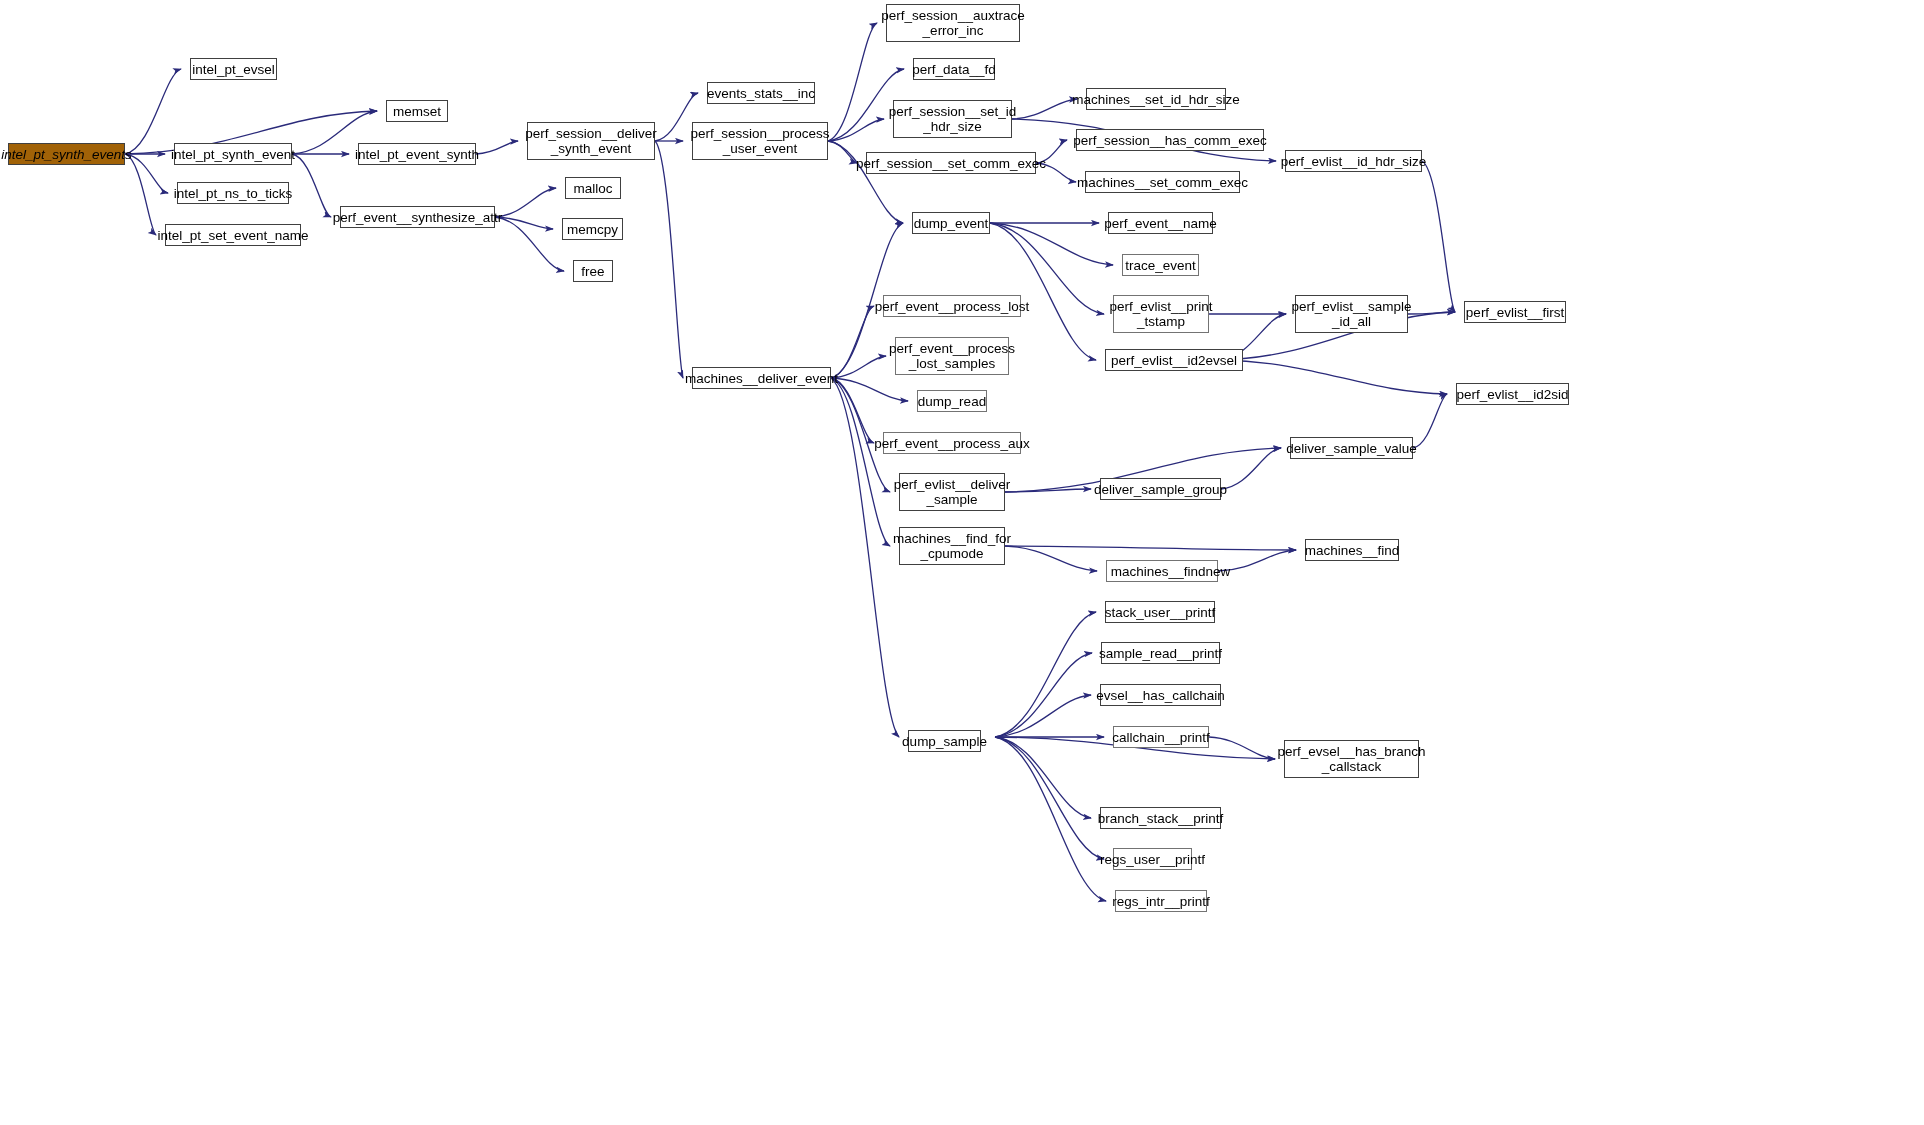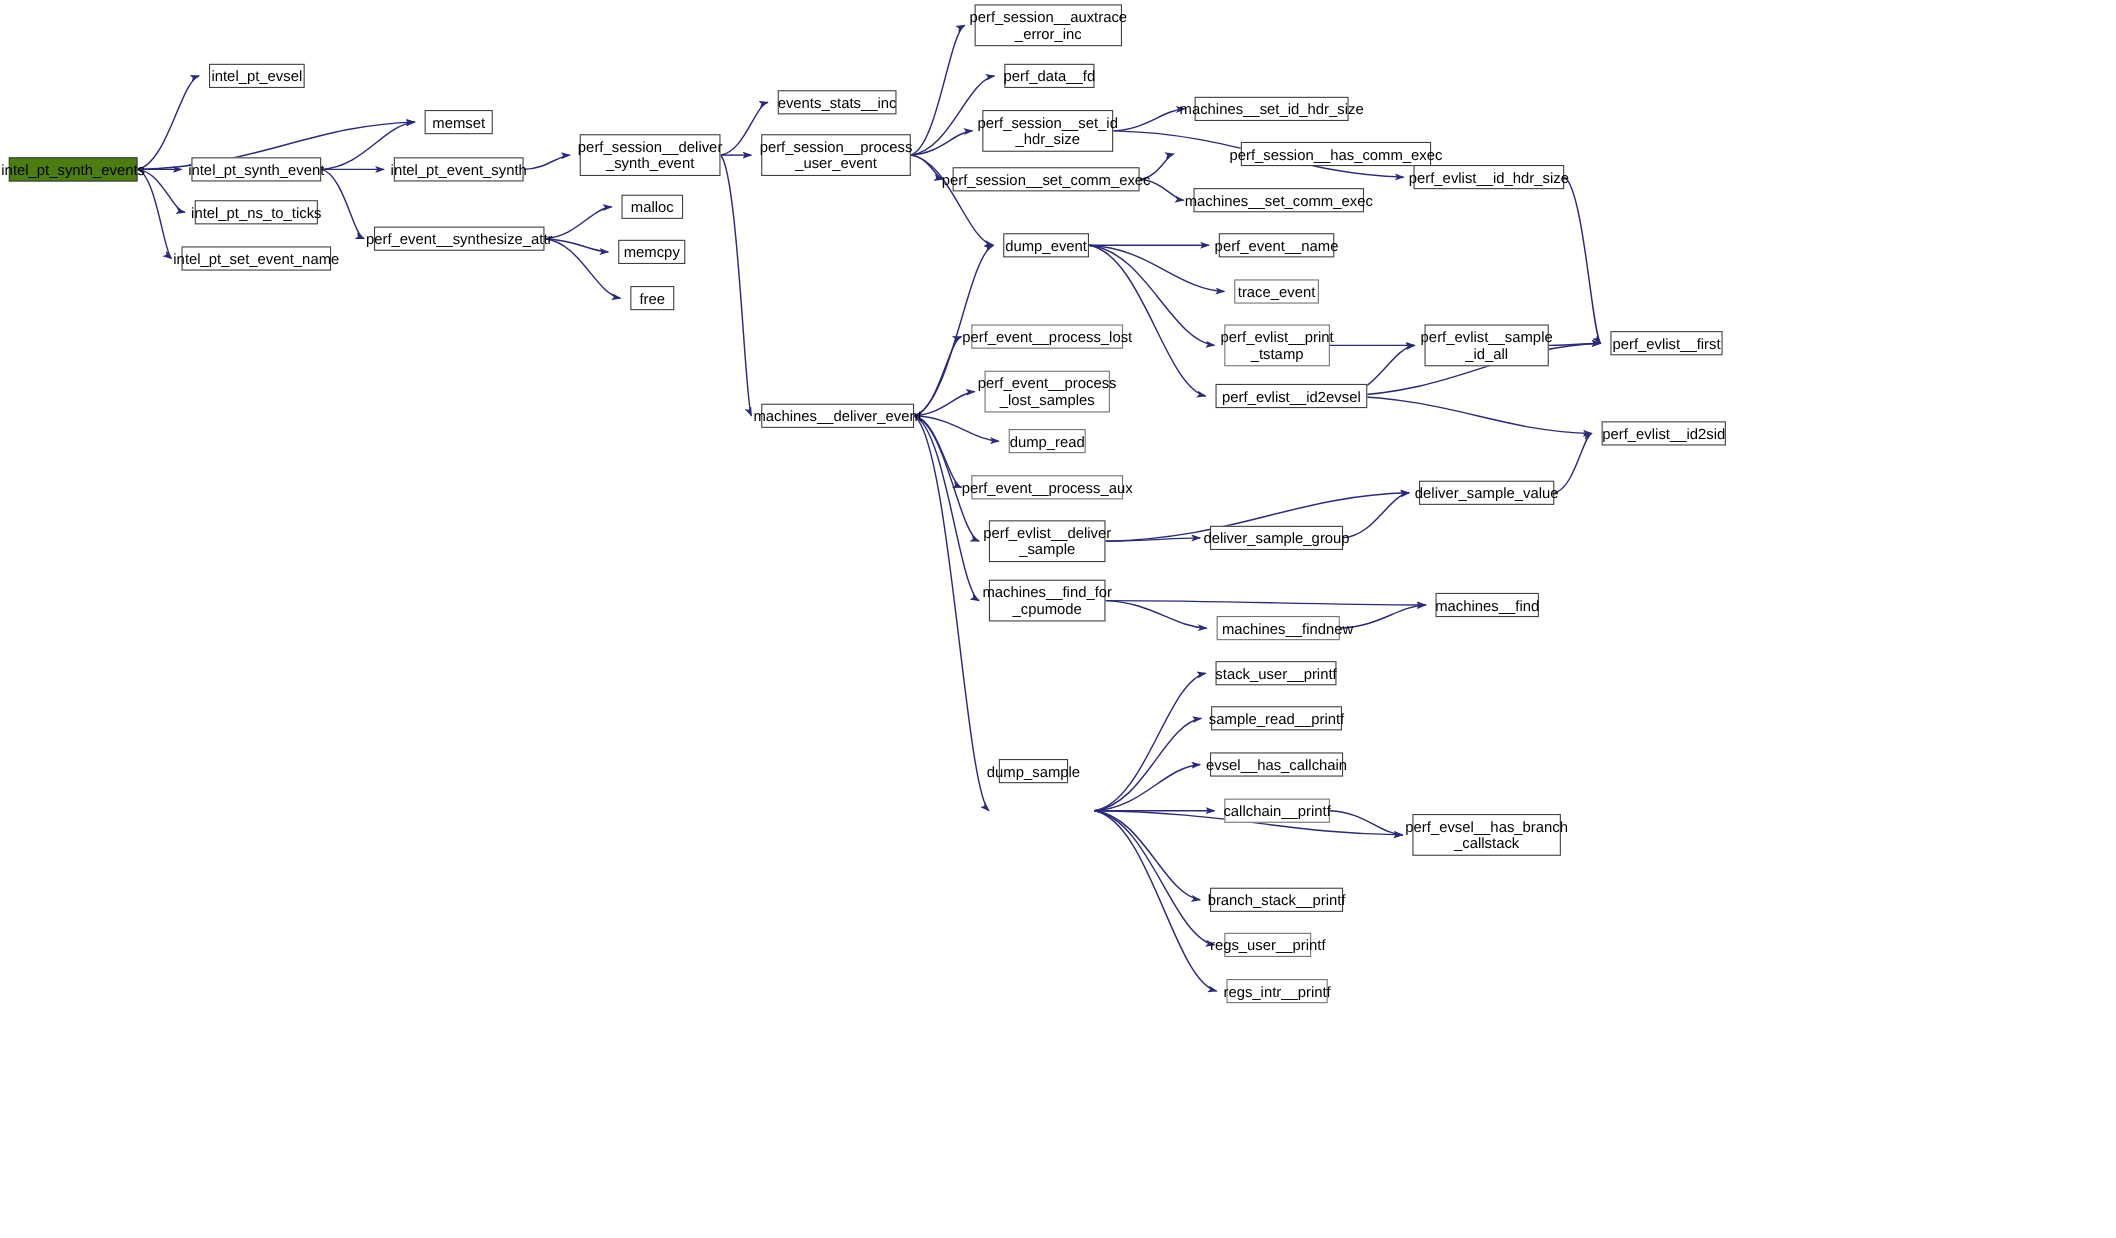--- a/index.html
+++ b/index.html
@@ -35,22 +35,23 @@
     font-size: 13.5px;
     line-height: 15px;
     letter-spacing: 0px;
     white-space: pre;
     padding: 0 4px;
   }
   .node.red {
     border: 1px solid #737373;
   }
   .node.current {
-    background: #4d7c0f;
+    background: #a16207;
     border: 1px solid #404040;
+    font-style: italic;
   }
 </style>
 </head>
 <body>
 
 <div id="canvas">
   <svg id="edges" viewBox="0 0 1924 1125">
     <defs>
       <marker id="arrow" markerWidth="9" markerHeight="9" refX="8" refY="3.2" orient="auto" markerUnits="userSpaceOnUse">
         <path d="M0,0 L9,3.2 L0,6.4 L2,3.2 z" fill="#2a2a7a"></path>
@@ -134,21 +135,21 @@
       <div class="node" style="left: 707px; top: 82px; width: 108px; height: 22px;">events_stats__inc</div>
       <div class="node" style="left: 692px; top: 122px; width: 136px; height: 38px;">perf_session__process
 _user_event</div>
       <div class="node" style="left: 886px; top: 4px; width: 134px; height: 38px;">perf_session__auxtrace
 _error_inc</div>
       <div class="node" style="left: 913px; top: 58px; width: 82px; height: 22px;">perf_data__fd</div>
       <div class="node" style="left: 893px; top: 100px; width: 119px; height: 38px;">perf_session__set_id
 _hdr_size</div>
       <div class="node" style="left: 866px; top: 152px; width: 170px; height: 22px;">perf_session__set_comm_exec</div>
       <div class="node" style="left: 1086px; top: 88px; width: 140px; height: 22px;">machines__set_id_hdr_size</div>
-      <div class="node" style="left: 1128px; top: 129px; width: 173px; height: 22px; text-align: right;">perf_session__has_comm_exec</div>
+      <div class="node" style="left: 1076px; top: 129px; width: 188px; height: 22px; text-align: right;">perf_session__has_comm_exec</div>
       <div class="node" style="left: 1085px; top: 171px; width: 155px; height: 22px;">machines__set_comm_exec</div>
       <div class="node" style="left: 1285px; top: 150px; width: 137px; height: 22px;">perf_evlist__id_hdr_size</div>
       <div class="node" style="left: 912px; top: 212px; width: 78px; height: 22px;">dump_event</div>
       <div class="node" style="left: 1108px; top: 212px; width: 105px; height: 22px;">perf_event__name</div>
       <div class="node red" style="left: 1122px; top: 254px; width: 77px; height: 22px;">trace_event</div>
       <div class="node red" style="left: 1113px; top: 295px; width: 96px; height: 38px;">perf_evlist__print
 _tstamp</div>
       <div class="node" style="left: 1295px; top: 295px; width: 113px; height: 38px;">perf_evlist__sample
 _id_all</div>
       <div class="node" style="left: 1464px; top: 301px; width: 102px; height: 22px;">perf_evlist__first</div>
@@ -161,21 +162,21 @@
       <div class="node red" style="left: 917px; top: 390px; width: 70px; height: 22px;">dump_read</div>
       <div class="node red" style="left: 883px; top: 432px; width: 138px; height: 22px;">perf_event__process_aux</div>
       <div class="node" style="left: 899px; top: 473px; width: 106px; height: 38px;">perf_evlist__deliver
 _sample</div>
       <div class="node" style="left: 1100px; top: 478px; width: 121px; height: 22px;">deliver_sample_group</div>
       <div class="node" style="left: 1290px; top: 437px; width: 123px; height: 22px;">deliver_sample_value</div>
       <div class="node" style="left: 899px; top: 527px; width: 106px; height: 38px;">machines__find_for
 _cpumode</div>
       <div class="node red" style="left: 1106px; top: 560px; width: 112px; height: 22px; padding-left: 21px;">machines__findnew</div>
       <div class="node" style="left: 1305px; top: 539px; width: 94px; height: 22px;">machines__find</div>
-      <div class="node" style="left: 908px; top: 690px; width: 63px; height: 22px;">dump_sample</div>
+      <div class="node" style="left: 908px; top: 730px; width: 73px; height: 22px;">dump_sample</div>
       <div class="node" style="left: 1105px; top: 601px; width: 110px; height: 22px;">stack_user__printf</div>
       <div class="node" style="left: 1101px; top: 642px; width: 119px; height: 22px;">sample_read__printf</div>
       <div class="node" style="left: 1100px; top: 684px; width: 121px; height: 22px;">evsel__has_callchain</div>
       <div class="node red" style="left: 1113px; top: 726px; width: 96px; height: 22px;">callchain__printf</div>
       <div class="node" style="left: 1284px; top: 740px; width: 135px; height: 38px;">perf_evsel__has_branch
 _callstack</div>
       <div class="node" style="left: 1100px; top: 807px; width: 121px; height: 22px;">branch_stack__printf</div>
       <div class="node red" style="left: 1113px; top: 848px; width: 79px; height: 22px;">regs_user__printf</div>
       <div class="node red" style="left: 1115px; top: 890px; width: 92px; height: 22px;">regs_intr__printf</div>
     </div>

